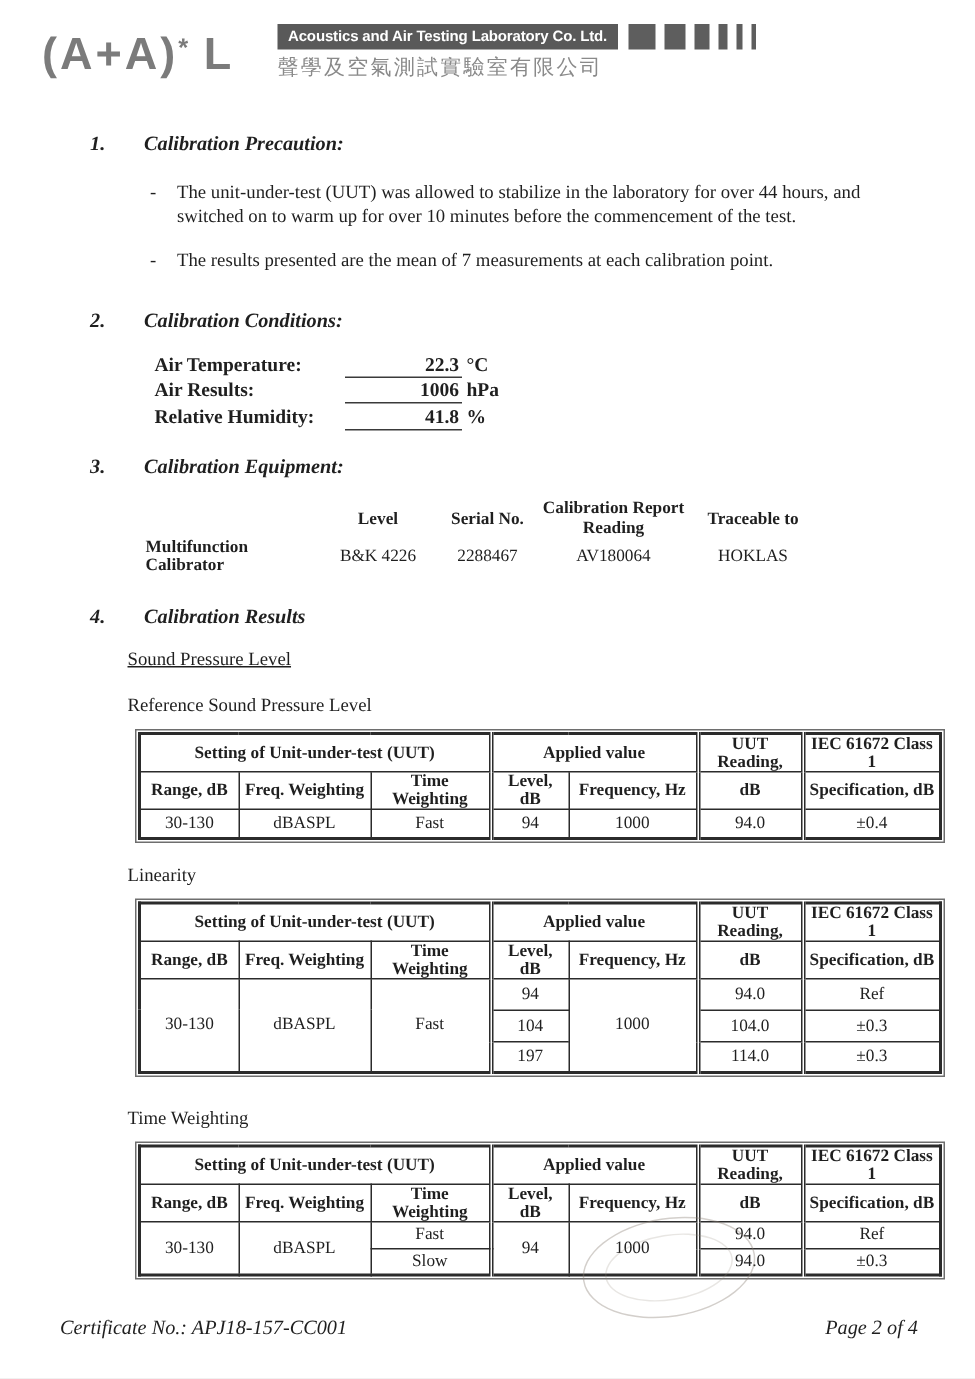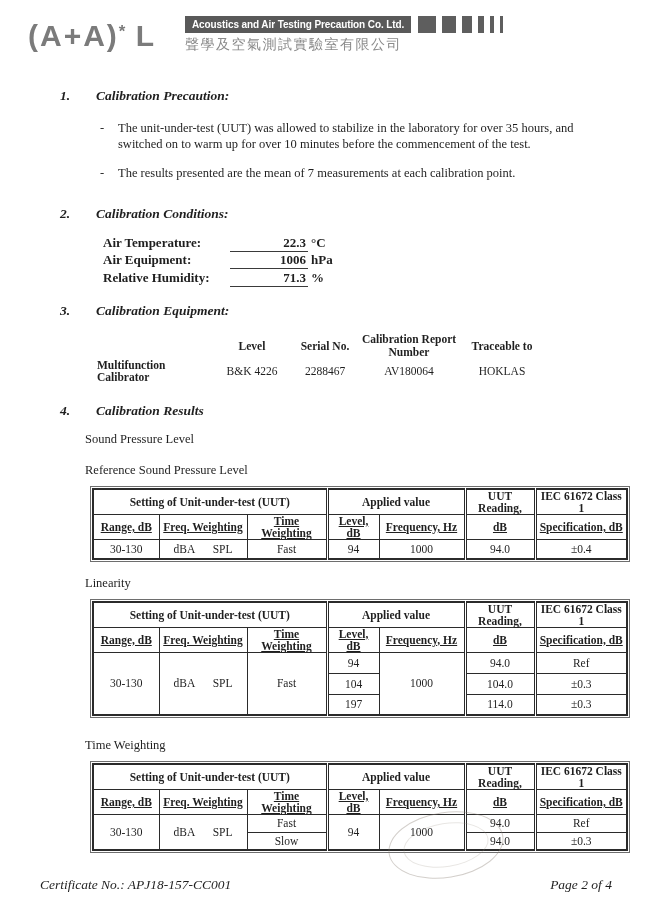--- a/index.html
+++ b/index.html
@@ -54,36 +54,36 @@
   .equip { margin:14px 0 0 97px; font-size:11.5px; }
   .equip-head, .equip-row { display:flex; align-items:center; }
   .eq-label { width:118px; text-align:left; font-weight:bold; }
   .eq-col { text-align:center; font-weight:bold; line-height:13px; }
   .eq-c1 { width:74px; } .eq-c2 { width:72px; } .eq-c3 { width:96px; } .eq-c4 { width:90px; }
   .equip-row { margin-top:0; }
   .equip-row .eq-col { font-weight:normal; }
   .equip-row .eq-label { font-weight:bold; }
   
   .sub-label { margin-left:85px; font-size:12.5px; }
-  .ml1 { margin-top:13px; } .ml2 { margin-top:16px; }
+  .ml1 { margin-top:13px;text-decoration:underline; } .ml2 { margin-top:16px; }
   .ml-lin { margin-top:16px; } .ml-tw { margin-top:22px; }
   
   table.dt {
     border-collapse:collapse; margin:10px 0 0 92px; font-size:11.5px;
     border:2px solid #2b2b2b; outline:1px solid #6e6e6e; outline-offset:1.5px;
     table-layout:fixed;
   }
   .dt td { border:1px solid #2b2b2b; text-align:center; vertical-align:middle; padding:0 2px; }
   .dt .gh td { font-weight:bold; height:18px; }
-  .dt .ch td { font-weight:bold; height:20px; border-bottom:1.5px solid #2b2b2b;text-decoration:underline; }
+  .dt .ch td { font-weight:bold; height:20px; border-bottom:1.5px solid #2b2b2b; }
   .dt td.gb { border-left:3px double #2b2b2b;margin-top:45px; }
   .dt .dr td { height:19px; }
   #tbl-lin .dr td { height:21px; }
   #tbl-tw .dr td { height:17.5px; }
-  .two { display:flex; justify-content:space-between; padding:0 12px; }
+  .two { display:flex; justify-content:center; padding:0 12px; }
   
   .cert-row {
     display:flex; justify-content:space-between; align-items:baseline;
     margin:26px 38px 0 40px; font-style:italic; font-size:13.5px;
   }
   
   .stamp {
     position:absolute; left:388px; top:812px; width:116px; height:66px;
     border:1.5px solid rgba(140,130,118,0.38); border-radius:50%;
     transform:rotate(-9deg); pointer-events:none;
@@ -95,84 +95,84 @@
 </style>
 </head>
 <body>
 
 <div class="page">
 
   <div class="hdr">
     <div class="logo"><span>(A+A)</span><sup>*</sup> <span>L</span></div>
     <div class="hdr-right">
       <div class="banner-row">
-        <div class="banner">Acoustics and Air Testing Precaution Co. Ltd.</div>
+        <div class="banner">Acoustics and Air Testing Laboratory Co. Ltd.</div>
         <div class="bars">
           <div class="bar"></div>
           <div class="bar"></div>
           <div class="bar"></div>
           <div class="bar"></div>
           <div class="bar"></div>
           <div class="bar"></div>
         </div>
       </div>
       <div class="zh">聲學及空氣測試實驗室有限公司</div>
     </div>
   </div>
 
   <div id="s1">
     <div class="sec-head">
       <span class="sec-num">1.</span>
       <span class="sec-title">Calibration Precaution:</span>
     </div>
     <div class="bullet">
       <span class="dash">-</span>
-      <div class="btext">The unit-under-test (UUT) was allowed to stabilize in the laboratory for over 35 hours, and switched on to warm up for over 10 minutes before the commencement of the test.</div>
+      <div class="btext">The unit-under-test (UUT) was allowed to stabilize in the laboratory for over 44 hours, and switched on to warm up for over 10 minutes before the commencement of the test.</div>
     </div>
     <div class="bullet">
       <span class="dash">-</span>
       <div class="btext">The results presented are the mean of 7 measurements at each calibration point.</div>
     </div>
   </div>
 
   <div id="s2">
     <div class="sec-head">
       <span class="sec-num">2.</span>
       <span class="sec-title">Calibration Conditions:</span>
     </div>
     <div class="cond">
       <div class="cond-row">
         <span class="cond-label">Air Temperature:</span>
         <span class="cond-value">22.3</span>
         <span class="cond-unit">°C</span>
       </div>
       <div class="cond-row">
-        <span class="cond-label">Air Equipment:</span>
+        <span class="cond-label">Air Results:</span>
         <span class="cond-value">1006</span>
         <span class="cond-unit">hPa</span>
       </div>
       <div class="cond-row">
         <span class="cond-label">Relative Humidity:</span>
-        <span class="cond-value">71.3</span>
+        <span class="cond-value">41.8</span>
         <span class="cond-unit">%</span>
       </div>
     </div>
   </div>
 
   <div id="s3">
     <div class="sec-head">
       <span class="sec-num">3.</span>
       <span class="sec-title">Calibration Equipment:</span>
     </div>
     <div class="equip">
       <div class="equip-head">
         <span class="eq-label"></span>
         <span class="eq-col eq-c1">Level</span>
         <span class="eq-col eq-c2">Serial No.</span>
-        <span class="eq-col eq-c3">Calibration Report Number</span>
+        <span class="eq-col eq-c3">Calibration Report Reading</span>
         <span class="eq-col eq-c4">Traceable to</span>
       </div>
       <div class="equip-row">
         <span class="eq-label">Multifunction Calibrator</span>
         <span class="eq-col eq-c1">B&amp;K 4226</span>
         <span class="eq-col eq-c2">2288467</span>
         <span class="eq-col eq-c3">AV180064</span>
         <span class="eq-col eq-c4">HOKLAS</span>
       </div>
     </div>

